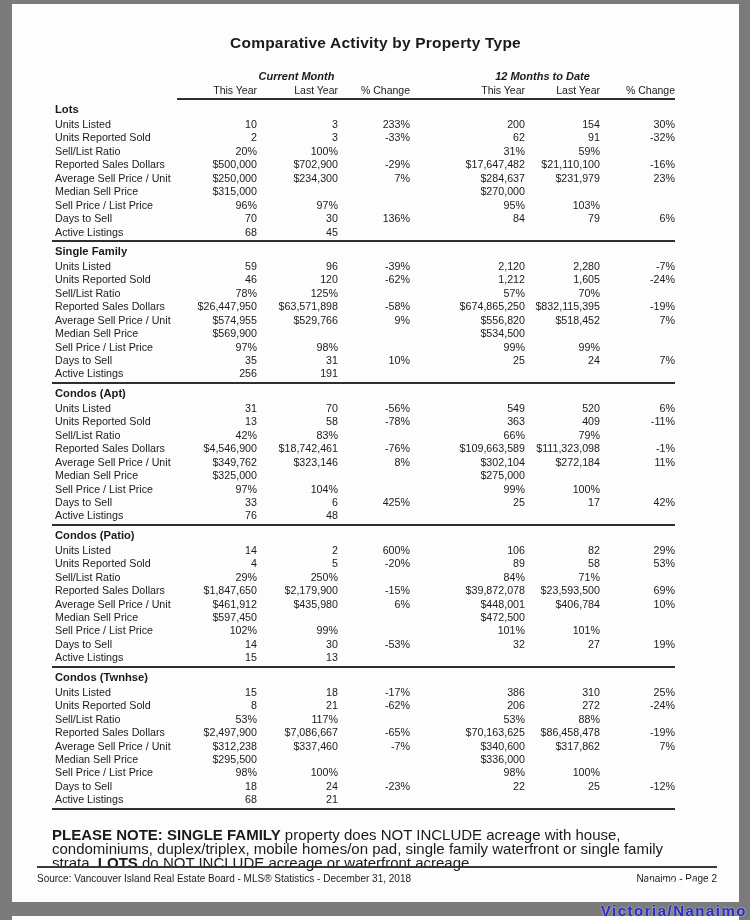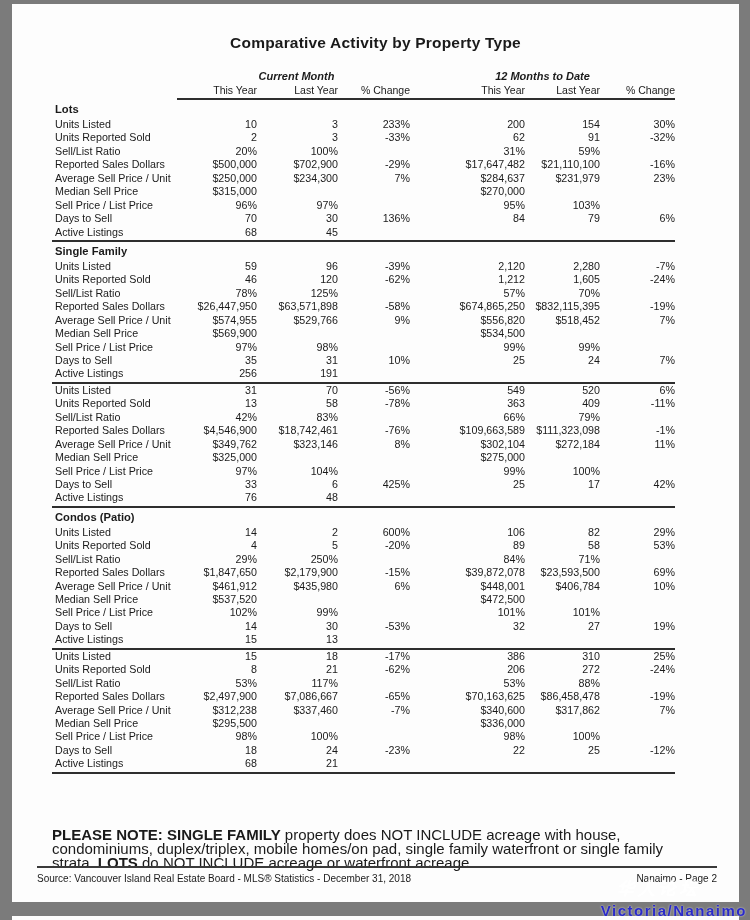--- a/index.html
+++ b/index.html
@@ -258,20 +258,21 @@
             <div class="cell lab">Active Listings</div>
             <div class="cell num">256</div>
             <div class="cell num">191</div>
             <div class="cell num"></div>
             <div class="cell num"></div>
             <div class="cell num"></div>
             <div class="cell num"></div>
           </div>
         </div>
         <div class="section">
+          <div class="sec-title">Condos (Apt)</div>
           <div class="grid trow">
             <div class="cell lab">Units Listed</div>
             <div class="cell num">31</div>
             <div class="cell num">70</div>
             <div class="cell num">-56%</div>
             <div class="cell num">549</div>
             <div class="cell num">520</div>
             <div class="cell num">6%</div>
           </div>
           <div class="grid trow">
@@ -389,21 +390,21 @@
             <div class="cell lab">Average Sell Price / Unit</div>
             <div class="cell num">$461,912</div>
             <div class="cell num">$435,980</div>
             <div class="cell num">6%</div>
             <div class="cell num">$448,001</div>
             <div class="cell num">$406,784</div>
             <div class="cell num">10%</div>
           </div>
           <div class="grid trow">
             <div class="cell lab">Median Sell Price</div>
-            <div class="cell num">$537,520</div>
+            <div class="cell num">$597,450</div>
             <div class="cell num"></div>
             <div class="cell num"></div>
             <div class="cell num">$472,500</div>
             <div class="cell num"></div>
             <div class="cell num"></div>
           </div>
           <div class="grid trow">
             <div class="cell lab">Sell Price / List Price</div>
             <div class="cell num">102%</div>
             <div class="cell num">99%</div>
@@ -425,20 +426,21 @@
             <div class="cell lab">Active Listings</div>
             <div class="cell num">15</div>
             <div class="cell num">13</div>
             <div class="cell num"></div>
             <div class="cell num"></div>
             <div class="cell num"></div>
             <div class="cell num"></div>
           </div>
         </div>
         <div class="section">
+          <div class="sec-title">Condos (Twnhse)</div>
           <div class="grid trow">
             <div class="cell lab">Units Listed</div>
             <div class="cell num">15</div>
             <div class="cell num">18</div>
             <div class="cell num">-17%</div>
             <div class="cell num">386</div>
             <div class="cell num">310</div>
             <div class="cell num">25%</div>
           </div>
           <div class="grid trow">

